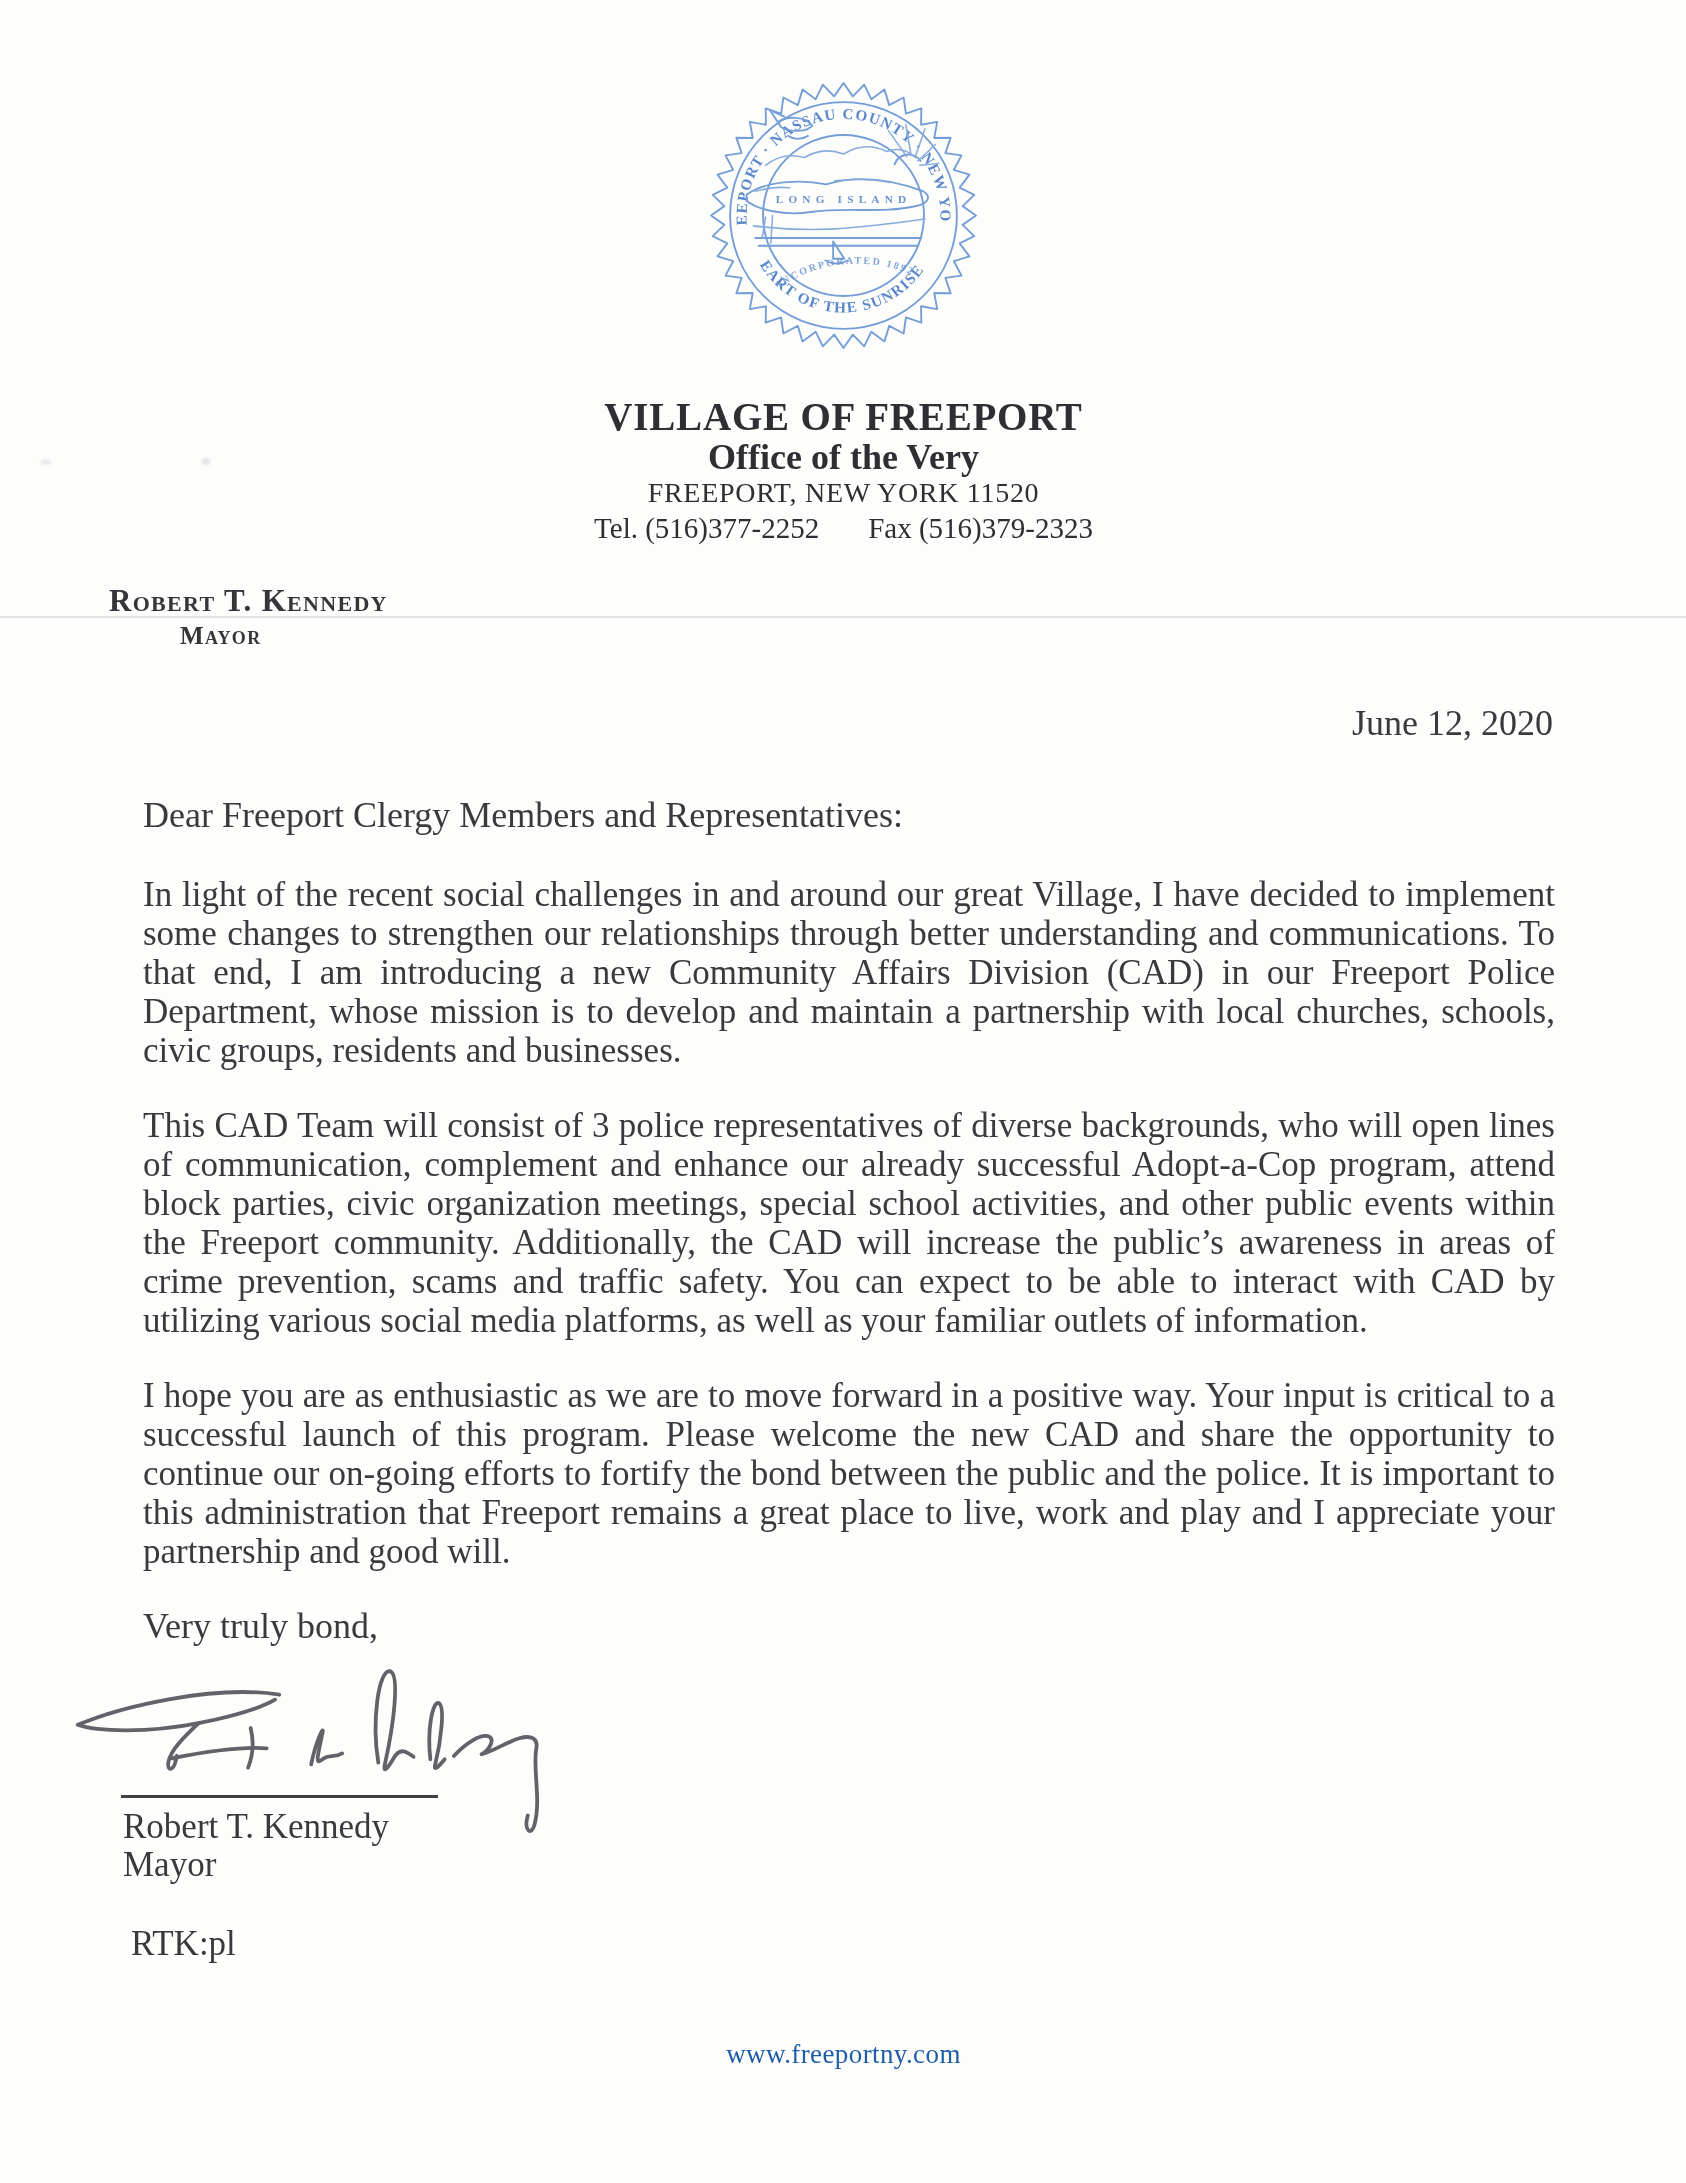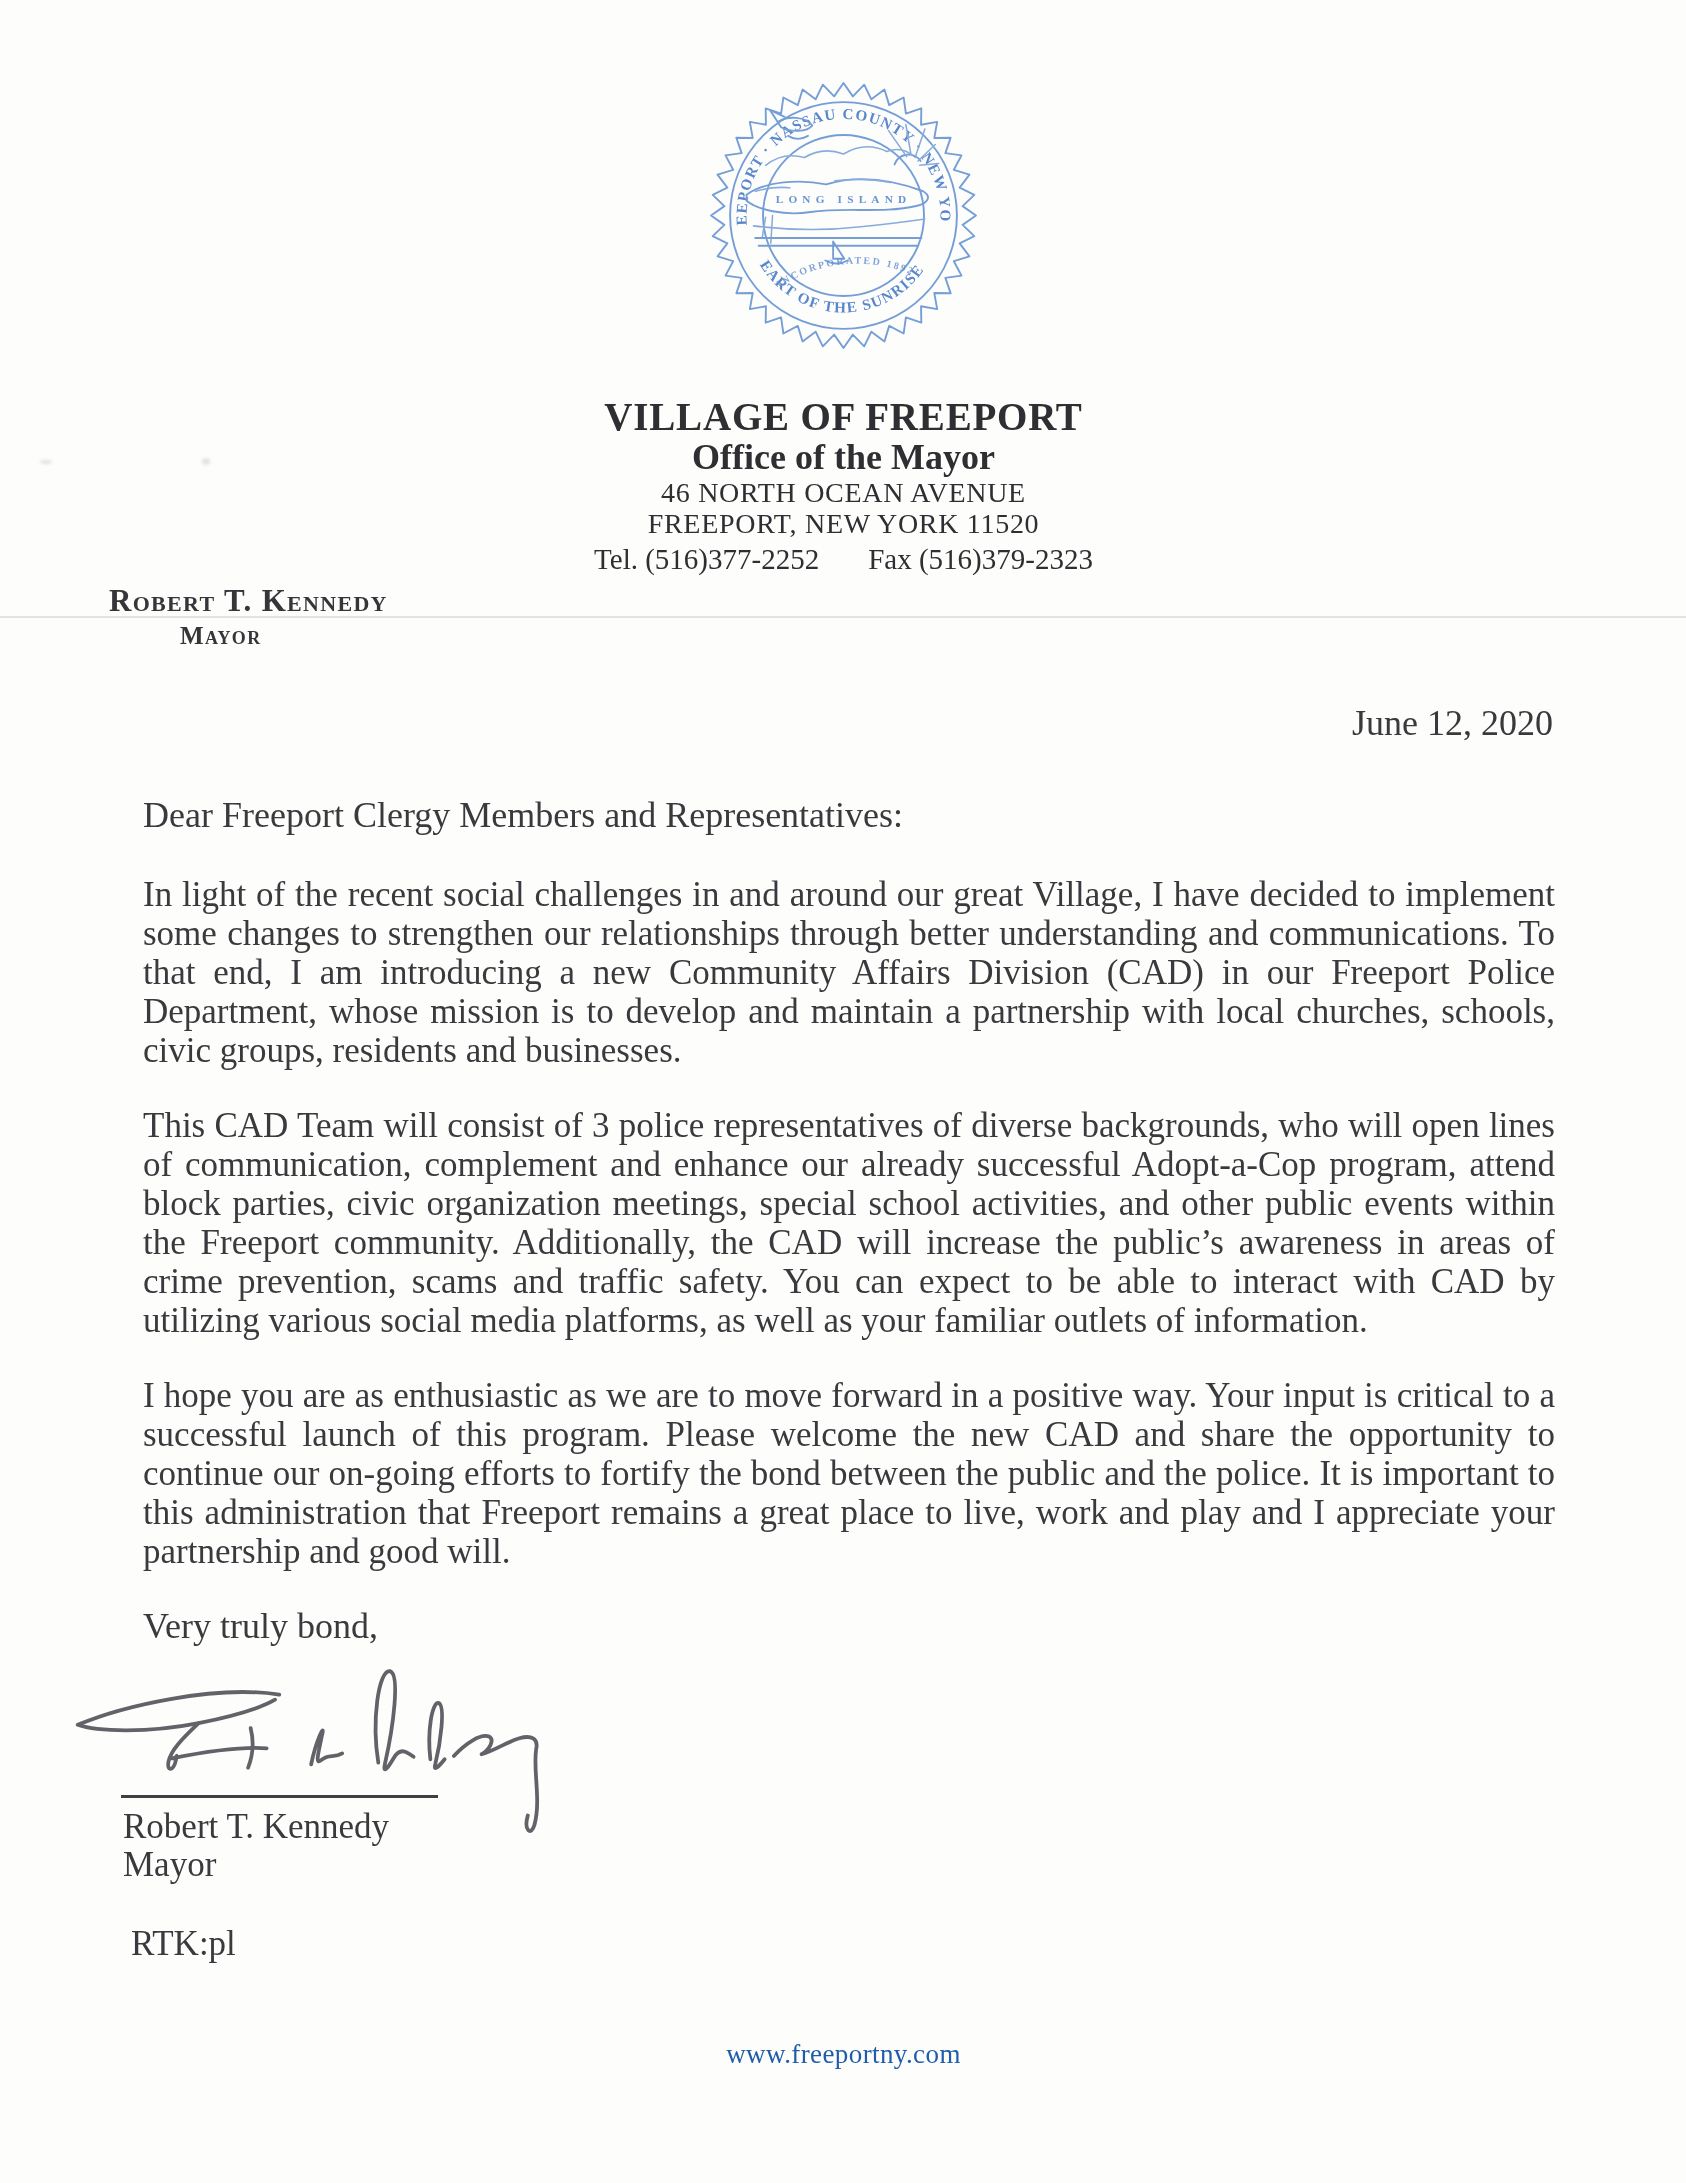--- a/index.html
+++ b/index.html
@@ -109,22 +109,21 @@
 
         <text class="seal-center-text" font-size="11.5" letter-spacing="2.5" opacity="0.85">
           <textPath href="#arcInc" startOffset="50%" text-anchor="middle">INCORPORATED 1892</textPath>
         </text>
       </g>
     </svg>
   </div>
 
   <div class="letterhead">
     <div class="lh-org">VILLAGE OF FREEPORT</div>
-    <div class="lh-office">Office of the Mayor</div>
-    <div class="lh-addr">46 NORTH OCEAN AVENUE</div>
+    <div class="lh-office">Office of the Very</div>
     <div class="lh-addr">FREEPORT, NEW YORK 11520</div>
     <div class="lh-tel">
       <span>Tel. (516)377-2252</span><span class="gap"></span><span>Fax (516)379-2323</span>
     </div>
   </div>
 
   <div class="official">
     <div class="off-name">Robert T. Kennedy</div>
     <div class="off-title">Mayor</div>
   </div>

